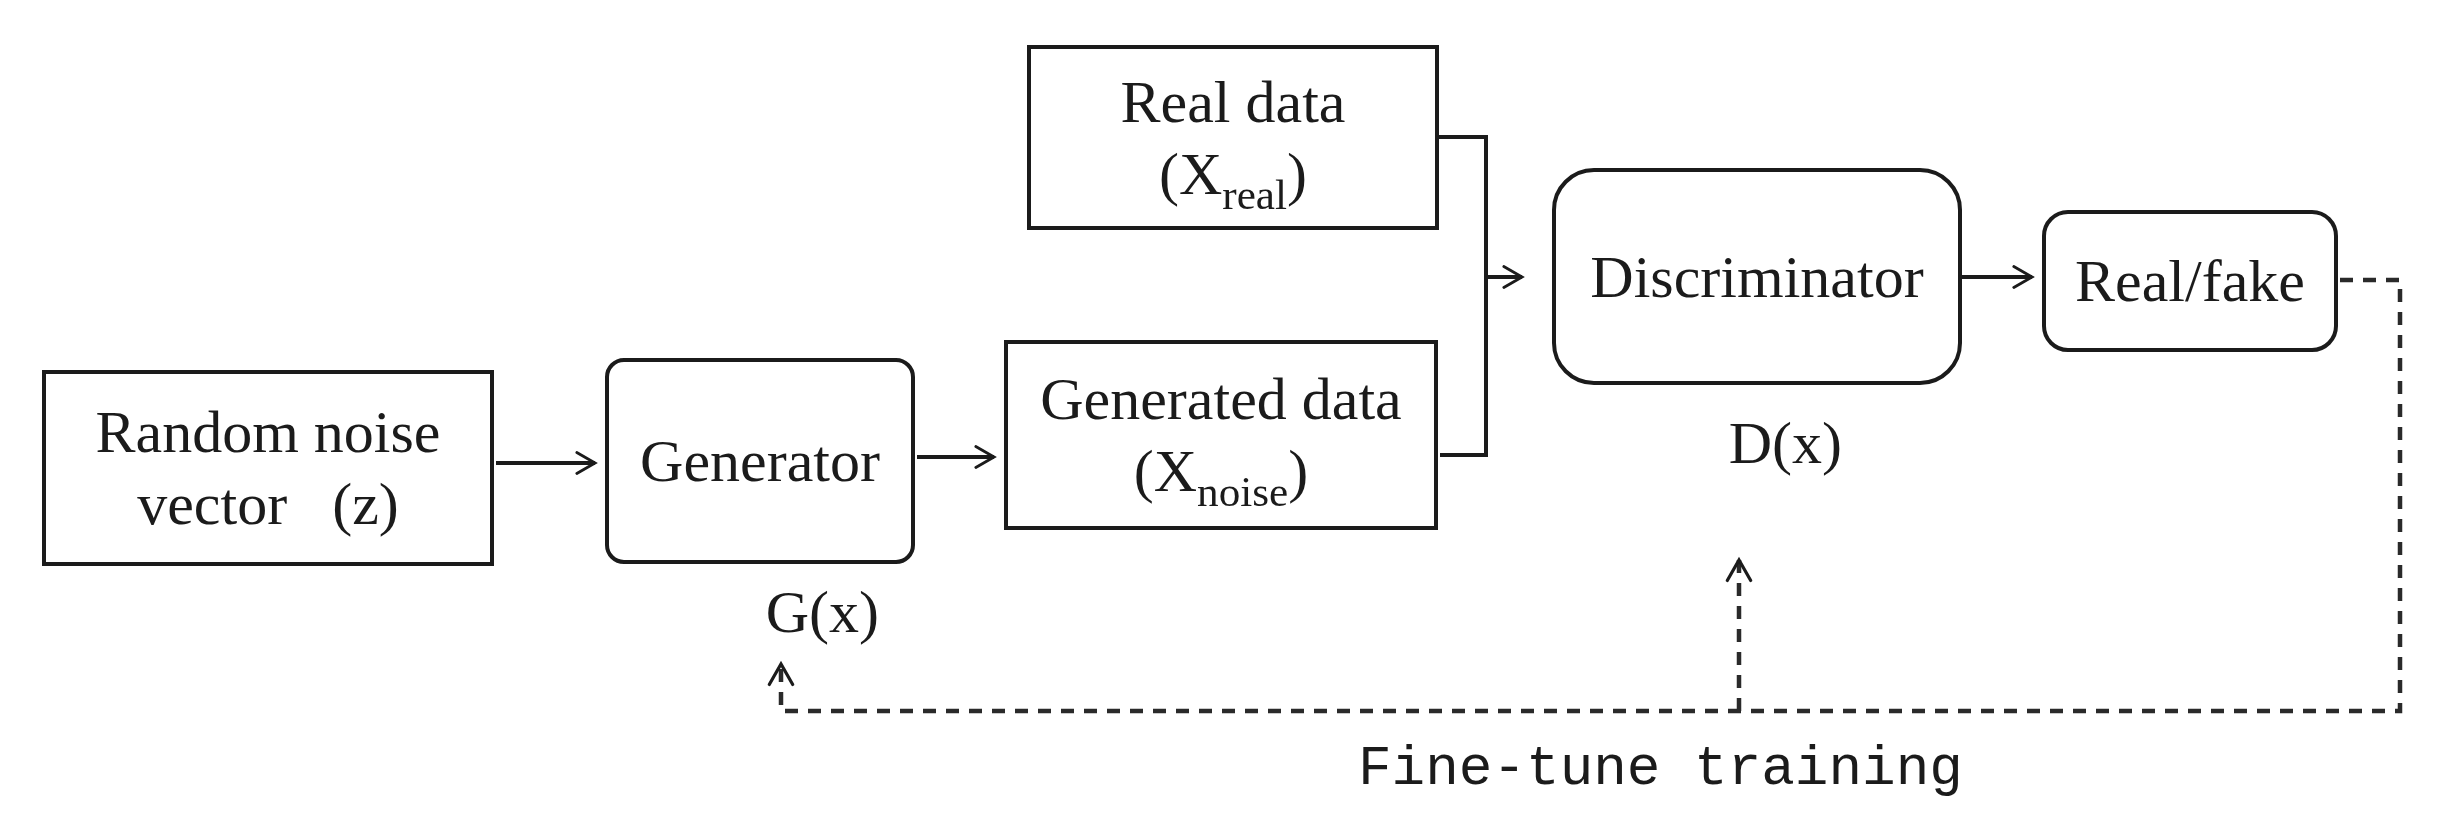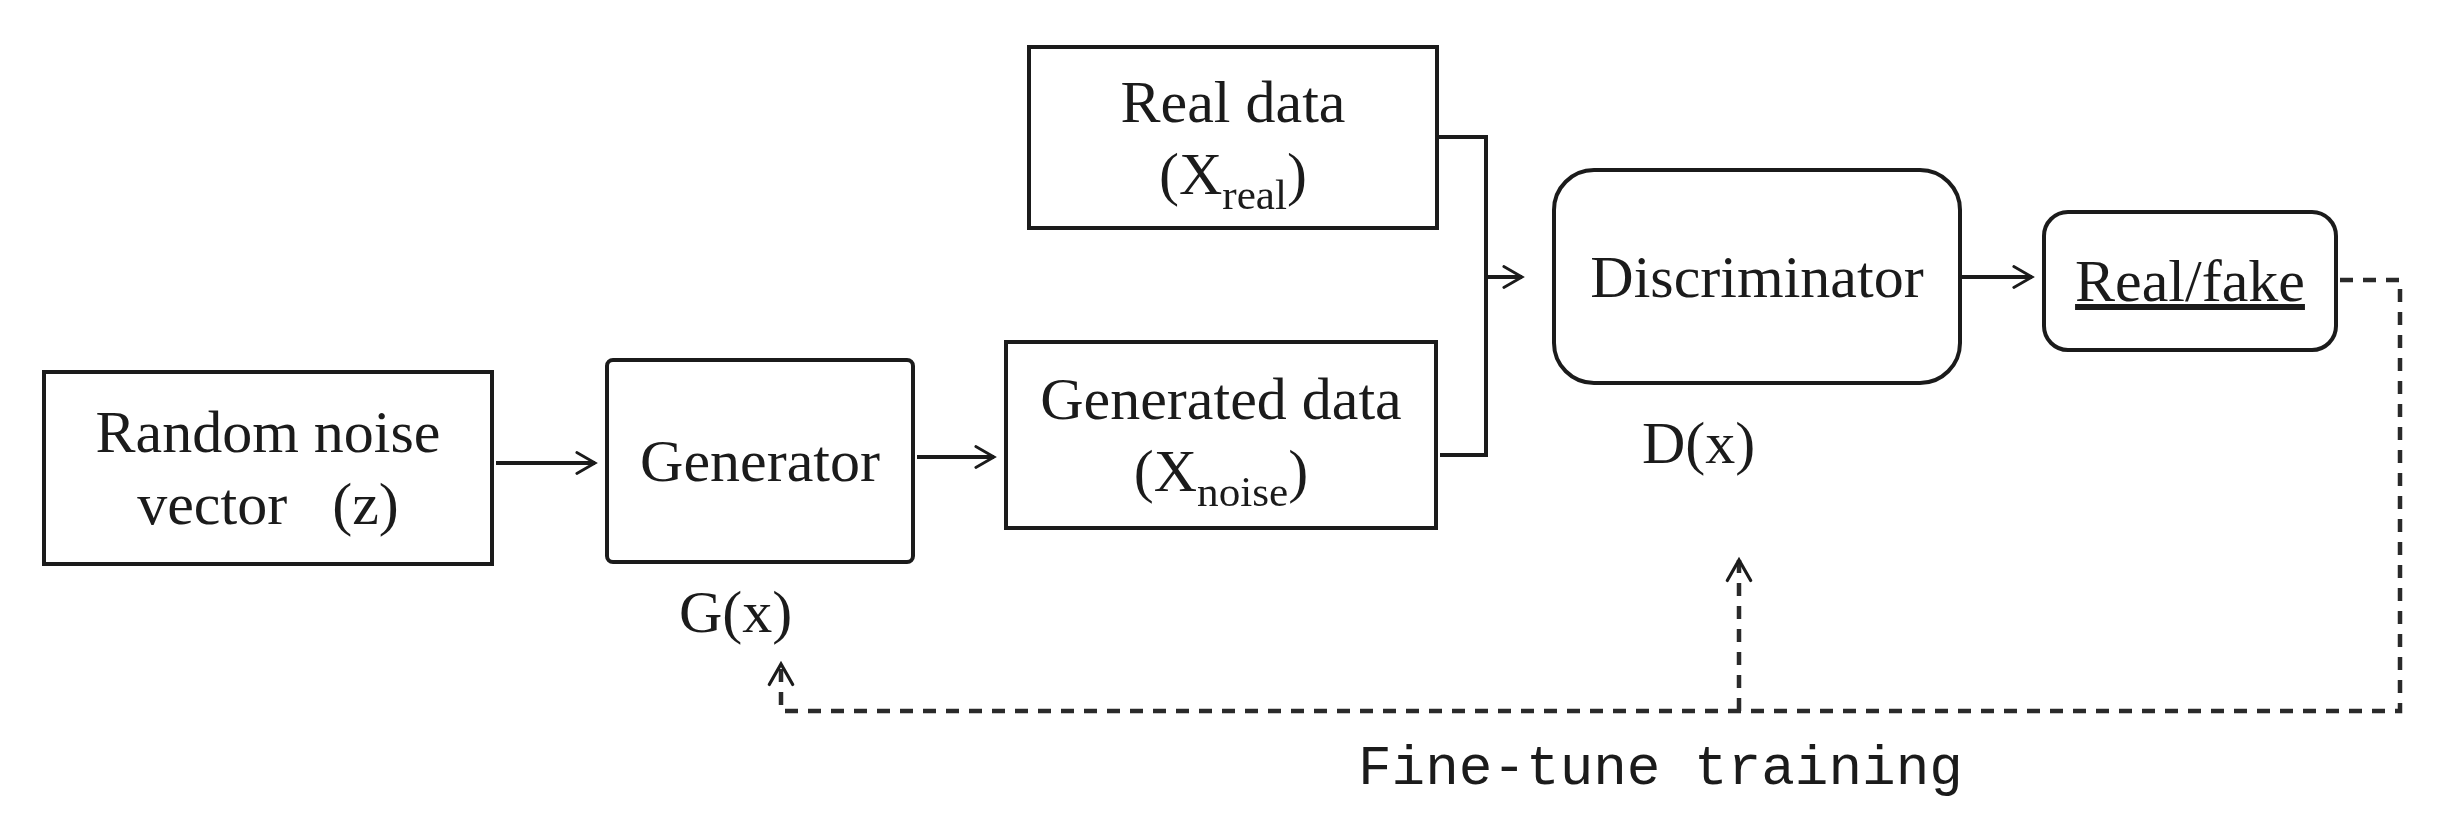--- a/index.html
+++ b/index.html
@@ -35,30 +35,30 @@
     background: #ffffff;
     display: flex;
     flex-direction: column;
     align-items: center;
     justify-content: center;
     text-align: center;
     font-size: 60px;
     line-height: 1.2;
     white-space: nowrap;
   }
-  .rounded { border-radius: 8px; }
-  .rounded-sm { border-radius: 26px; text-decoration: underline; }
+  .rounded { border-radius: 19px; }
+  .rounded-sm { border-radius: 26px; }
   .fsub {
     font-size: 0.72em;
     vertical-align: -0.34em;
     line-height: 0;
   }
   .lbl {
     position: absolute;
-    text-align: left;
+    text-align: right;
     font-size: 60px;
     white-space: nowrap;
   }
 </style>
 </head>
 <body>
 
 <div class="canvas">
 
   <svg class="wires" viewBox="0 0 2437 820" xmlns="http://www.w3.org/2000/svg">

